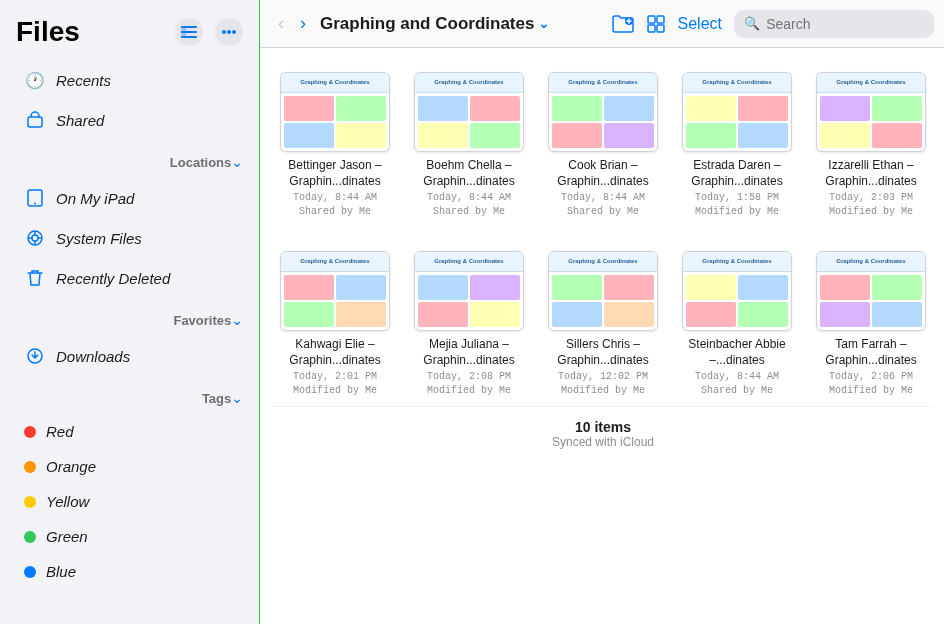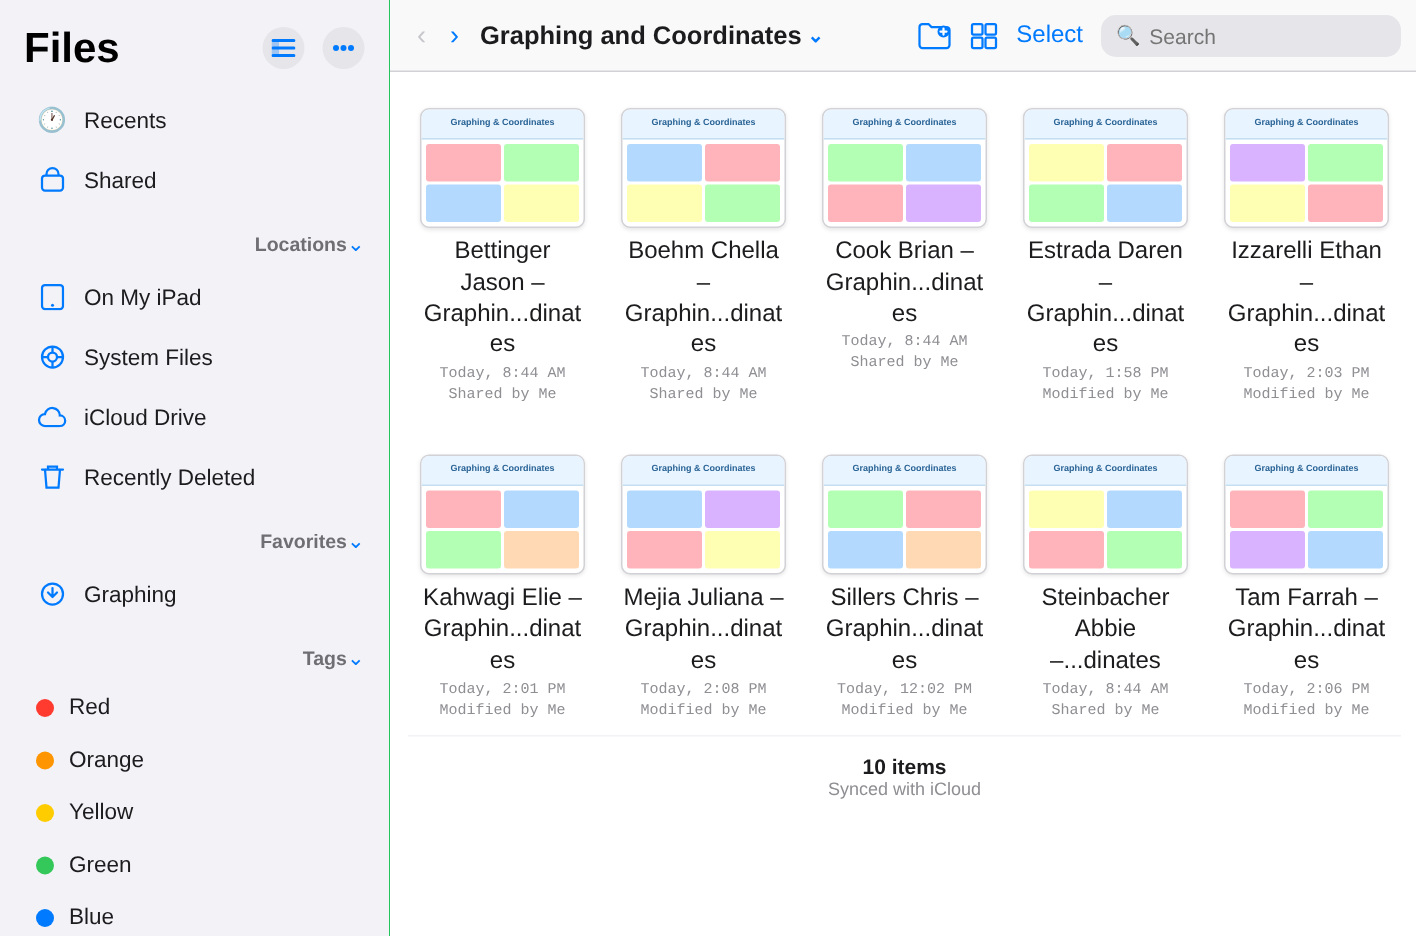--- a/index.html
+++ b/index.html
@@ -68,20 +68,21 @@
       height: 22px;
       margin-right: 10px;
       display: flex;
       align-items: center;
       justify-content: center;
       font-size: 16px;
     }
     .sidebar-item .item-label {
       font-size: 15px;
       color: #1c1c1e;
+      font-style: italic;
     }
     .section-header {
       display: flex;
       align-items: center;
       justify-content: flex-end;
       padding: 10px 16px 4px 16px;
     }
     .section-header-title {
       font-size: 13px;
       font-weight: 600;
@@ -249,21 +250,21 @@
       border-radius: 2px;
     }
     .thumb-cell.pink { background: #ffb3ba; }
     .thumb-cell.green { background: #b3ffb3; }
     .thumb-cell.blue { background: #b3d9ff; }
     .thumb-cell.yellow { background: #ffffb3; }
     .thumb-cell.purple { background: #d9b3ff; }
     .thumb-cell.orange { background: #ffd9b3; }
 
     .file-name {
-      font-size: 16px;
+      font-size: 12px;
       color: #1c1c1e;
       text-align: center;
       line-height: 1.3;
       max-width: 110px;
       word-break: break-word;
     }
     .file-meta {
       font-size: 10px;
       color: #8e8e93;
       text-align: center;
@@ -357,49 +358,41 @@
           <line x1="9" y1="2" x2="9" y2="6" stroke="#007aff" stroke-width="1.5"></line>
           <line x1="9" y1="12" x2="9" y2="16" stroke="#007aff" stroke-width="1.5"></line>
           <line x1="2" y1="9" x2="6" y2="9" stroke="#007aff" stroke-width="1.5"></line>
           <line x1="12" y1="9" x2="16" y2="9" stroke="#007aff" stroke-width="1.5"></line>
         </svg>
       </span>
       <span class="item-label">System Files</span>
     </div>
     <div class="sidebar-item">
       <span class="item-icon">
-        <svg width="20" height="14" viewBox="0 0 20 14" fill="none">
-          <path d="M15 13H5a4 4 0 010-8 5 5 0 019.9 1A3 3 0 0115 13z" stroke="#007aff" stroke-width="1.5" fill="none"></path>
-        </svg>
-      </span>
-      <span class="item-label">iCloud Drive</span>
-    </div>
-    <div class="sidebar-item">
-      <span class="item-icon">
         <svg width="16" height="18" viewBox="0 0 16 18" fill="none">
           <path d="M1 4h14M5 4V2h6v2M3 4l1 12h8l1-12" stroke="#007aff" stroke-width="1.5" fill="none" stroke-linecap="round"></path>
         </svg>
       </span>
       <span class="item-label">Recently Deleted</span>
     </div>
   </div>
 
   <div class="section-header">
     <span class="section-header-title">Favorites</span>
     <span class="section-header-chevron">⌄</span>
   </div>
   <div class="sidebar-section">
     <div class="sidebar-item">
       <span class="item-icon">
         <svg width="18" height="18" viewBox="0 0 18 18" fill="none">
           <circle cx="9" cy="9" r="7" stroke="#007aff" stroke-width="1.5" fill="none"></circle>
           <path d="M9 5v6M6 8l3 3 3-3" stroke="#007aff" stroke-width="1.5" fill="none" stroke-linecap="round" stroke-linejoin="round"></path>
         </svg>
       </span>
-      <span class="item-label">Graphing</span>
+      <span class="item-label">Downloads</span>
     </div>
   </div>
 
   <div class="section-header">
     <span class="section-header-title">Tags</span>
     <span class="section-header-chevron">⌄</span>
   </div>
   <div class="sidebar-section" id="tags-list">
   <div class="sidebar-item">
     <span class="tag-dot" style="background:#ff3b30;"></span>

